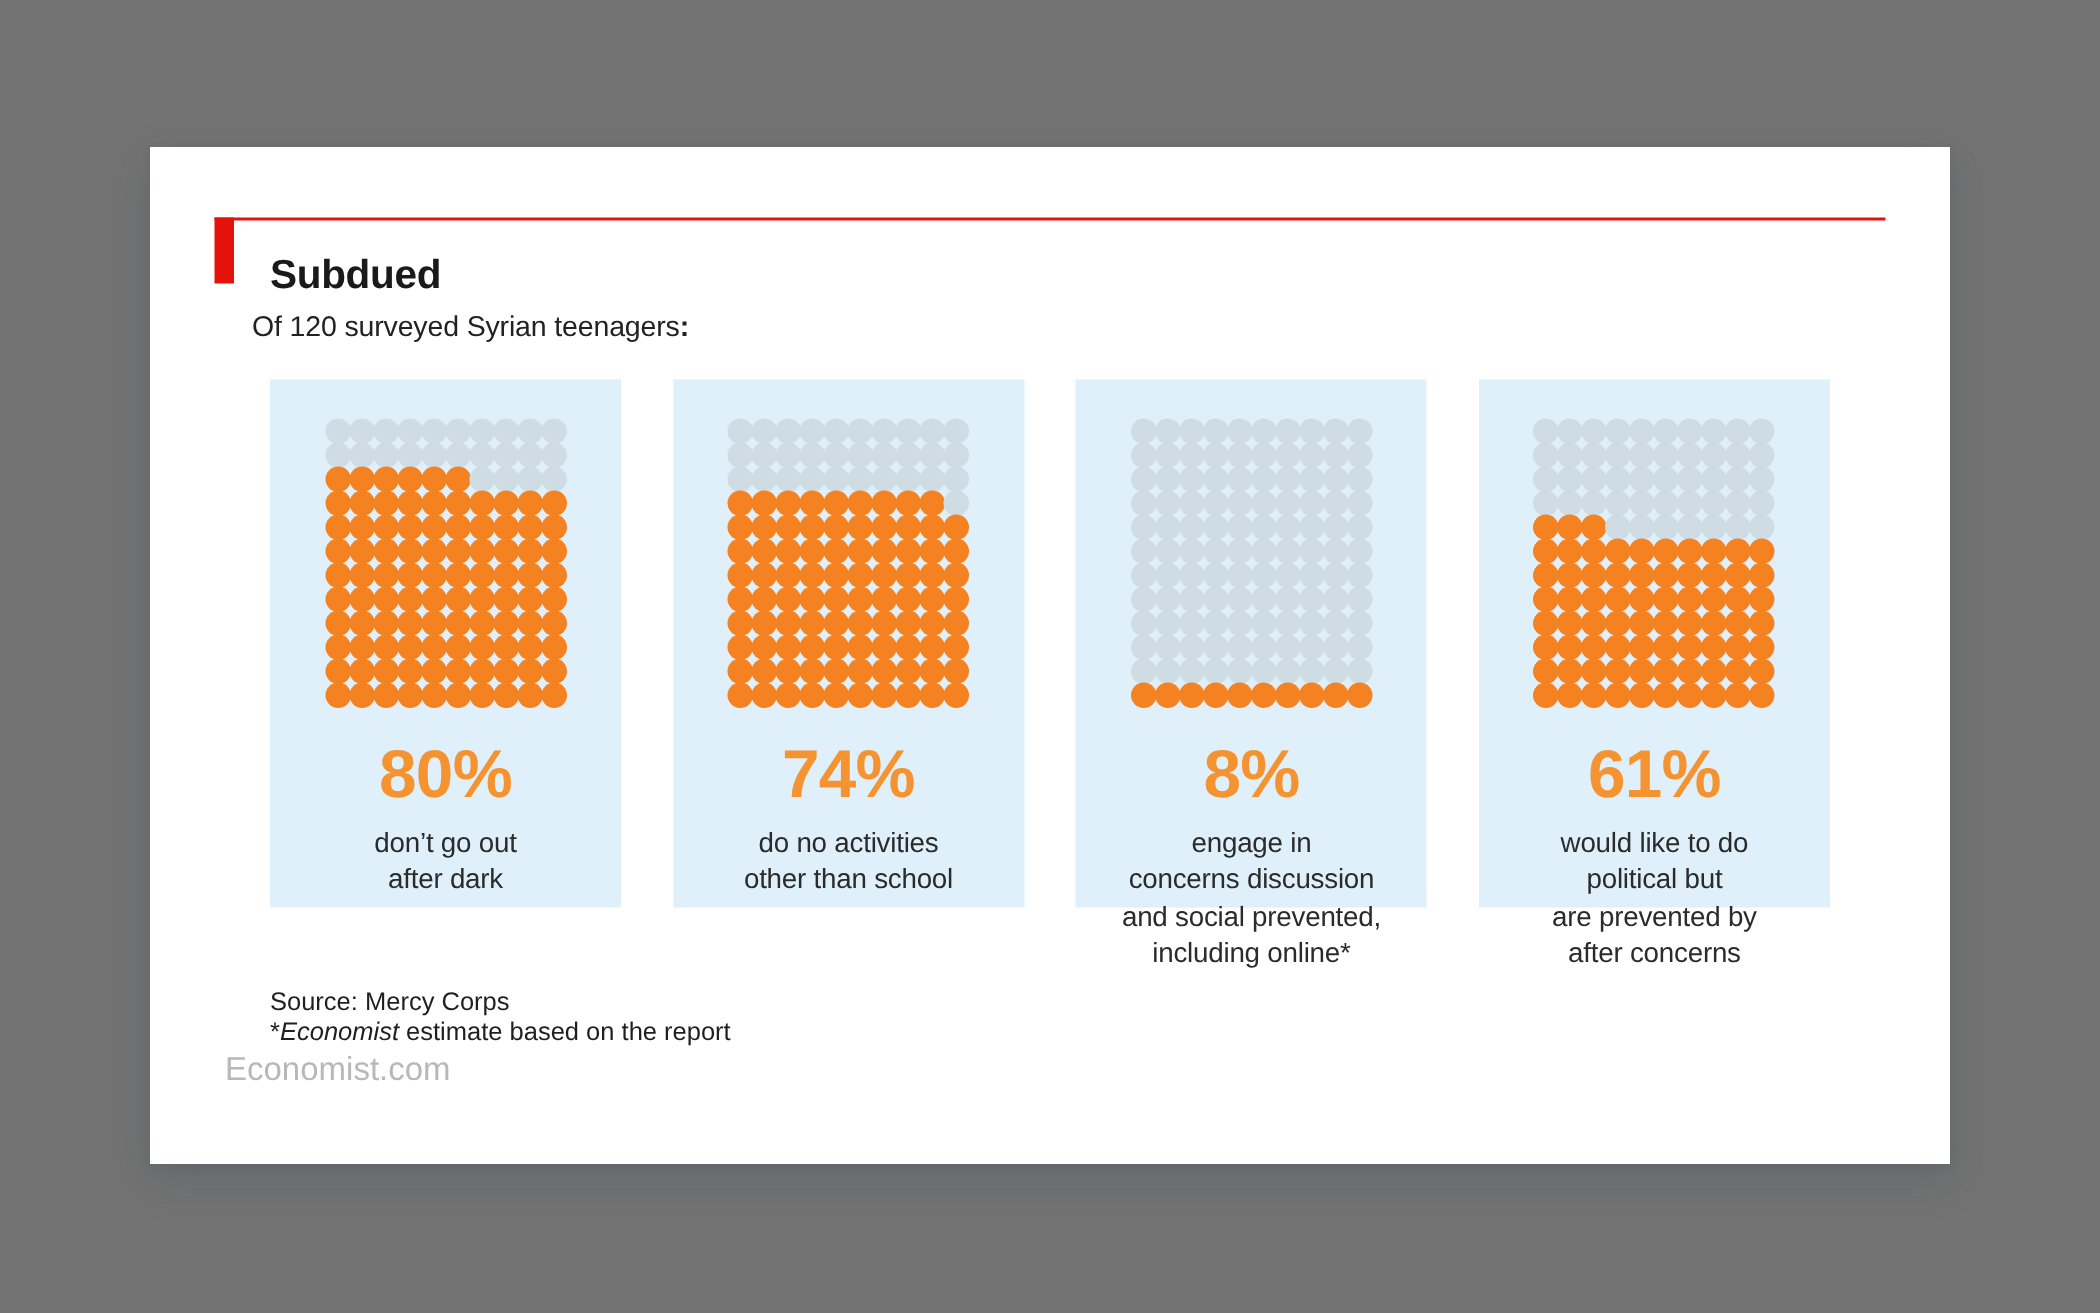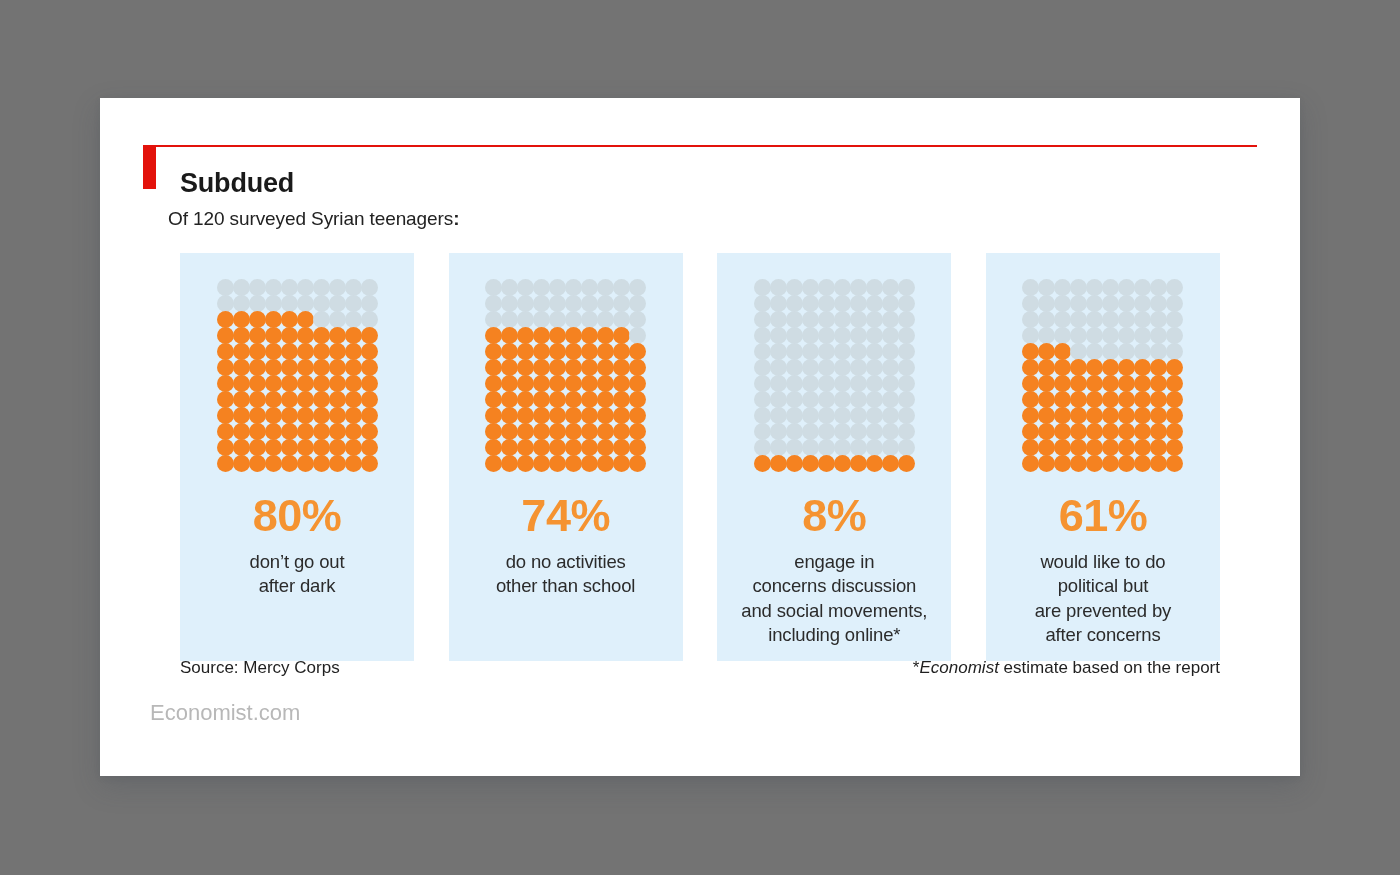--- a/index.html
+++ b/index.html
@@ -82,21 +82,21 @@
   }
   .panel {
     width: 234px;
     background: #DFF0FB;
     display: flex;
     flex-direction: column;
     align-items: center;
     padding-top: 26px;
     padding-bottom: 14px;
     box-sizing: border-box;
-    height: 408px;
+    height: 352px;
   }
 
   
   .dotgrid {
     display: grid;
     grid-template-columns: repeat(10, 16px);
     grid-auto-rows: 16px;
     width: 160px;
     height: 192px;
   }
@@ -131,20 +131,21 @@
   .footer {
     position: absolute;
     left: 80px;
     top: 560px;
     width: 1040px;
     display: flex;
     justify-content: space-between;
     align-items: baseline;
     font-size: 17px;
     color: #1f1f1f;
+    flex-direction: column;
   }
   .footnote em {
     font-style: italic;
   }
   .brand {
     position: absolute;
     left: 50px;
     top: 602px;
     font-size: 22px;
     color: #b8b8b8;
@@ -544,21 +545,21 @@
             <div class="dot on"></div>
             <div class="dot on"></div>
             <div class="dot on"></div>
             <div class="dot on"></div>
             <div class="dot on"></div>
           </div>
           <div class="pct">8%</div>
           <div class="caption">
             <div>engage in</div>
             <div>concerns discussion</div>
-            <div>and social movements,</div>
+            <div>and social prevented,</div>
             <div>including online*</div>
           </div>
         </div>
         <div class="panel">
           <div class="dotgrid">
             <div class="dot off"></div>
             <div class="dot off"></div>
             <div class="dot off"></div>
             <div class="dot off"></div>
             <div class="dot off"></div>

